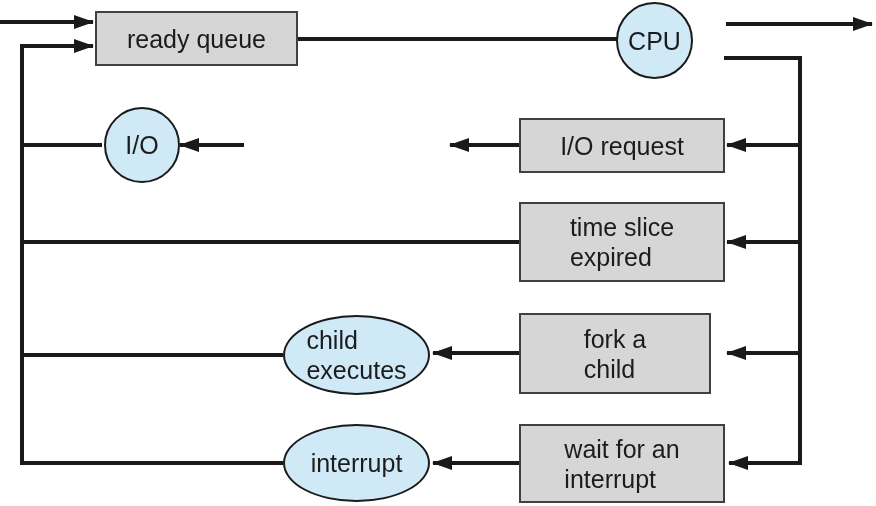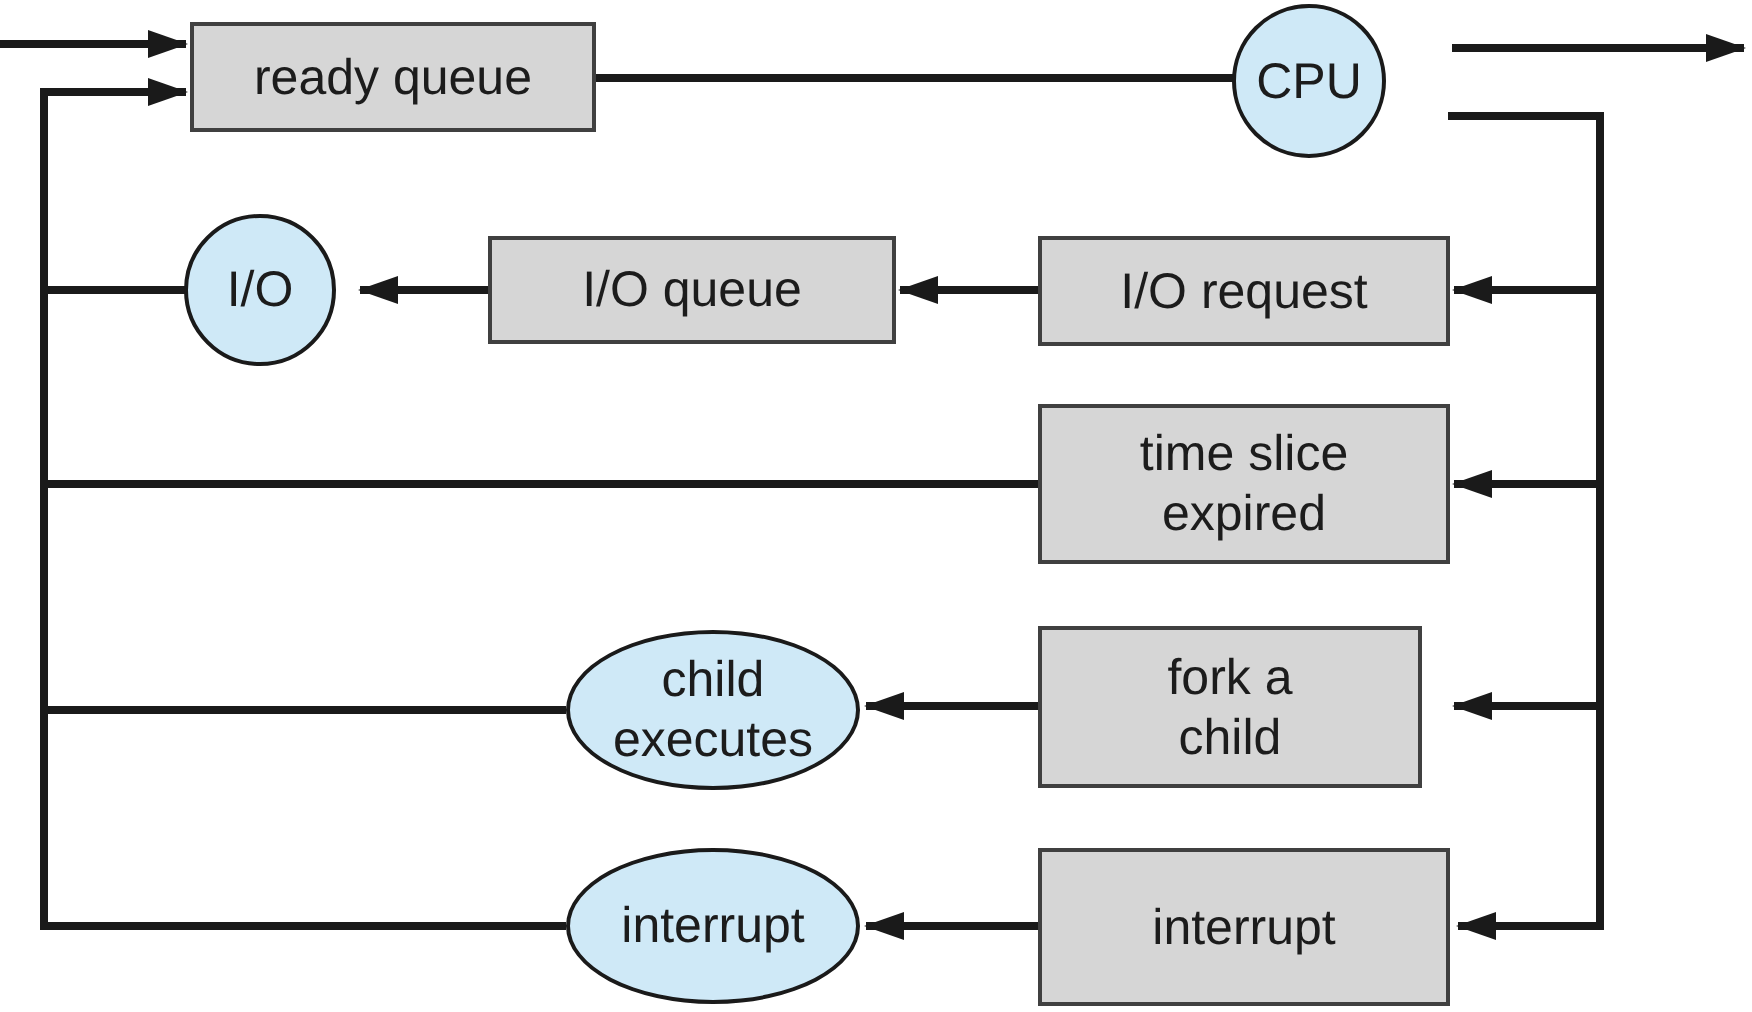--- a/index.html
+++ b/index.html
@@ -7,21 +7,21 @@
     --line:#1a1a1a; --text:#1c1c1c; --bg:#ffffff;
   }
   html,body{margin:0;padding:0;background:#ffffff;}
   #figure{
     position:relative; width:876px; height:506px; background:var(--bg);
     font-family:"Liberation Sans","DejaVu Sans",sans-serif; overflow:hidden;
   }
   #edges{position:absolute;left:0;top:0;}
   .node{
     position:absolute; display:flex; align-items:center; justify-content:center;
-    text-align:center; font-size:25px; color:var(--text); line-height:1.2;
+    text-align:left; font-size:25px; color:var(--text); line-height:1.2;
     box-sizing:border-box; z-index:2;
   }
   .box{background:var(--boxFill); border:2px solid var(--boxBorder);}
   .round{background:var(--nodeFill); border:2px solid var(--nodeBorder); border-radius:50%;}
   .edge{stroke:var(--line); stroke-width:4; fill:none;}
   #arwpath{fill:var(--line);}
 </style>
 </head>
 <body>
 
@@ -52,27 +52,24 @@
   </svg>
 
   <div class="node box" style="left:95px;top:11px;width:203px;height:55px">
     <span>ready queue</span>
   </div>
 
   <div class="node round" style="left:616px;top:2px;width:77px;height:77px">
     <span>CPU</span>
   </div>
 
-  <div class="node round" style="left:92px;top:107px;width:76px;height:76px">
+  <div class="node round" style="left:104px;top:107px;width:76px;height:76px">
     <span>I/O</span>
   </div>
 
-  <div class="node box" style="left:244px;top:118px;width:204px;height:54px">
-    <span>I/O queue</span>
-  </div>
 
   <div class="node box" style="left:519px;top:118px;width:206px;height:55px">
     <span>I/O request</span>
   </div>
 
   <div class="node box" style="left:519px;top:202px;width:206px;height:80px">
     <div>
       <div>time slice</div>
       <div>expired</div>
     </div>
@@ -93,17 +90,18 @@
   </div>
 
   <div class="node round" style="left:283px;top:424px;width:147px;height:78px">
     <div>
       <div>interrupt</div>
     </div>
   </div>
 
   <div class="node box" style="left:519px;top:424px;width:206px;height:79px">
     <div>
+      <div>wait for an</div>
       <div>interrupt</div>
     </div>
   </div>
 
 </div>
 
 </body></html>

